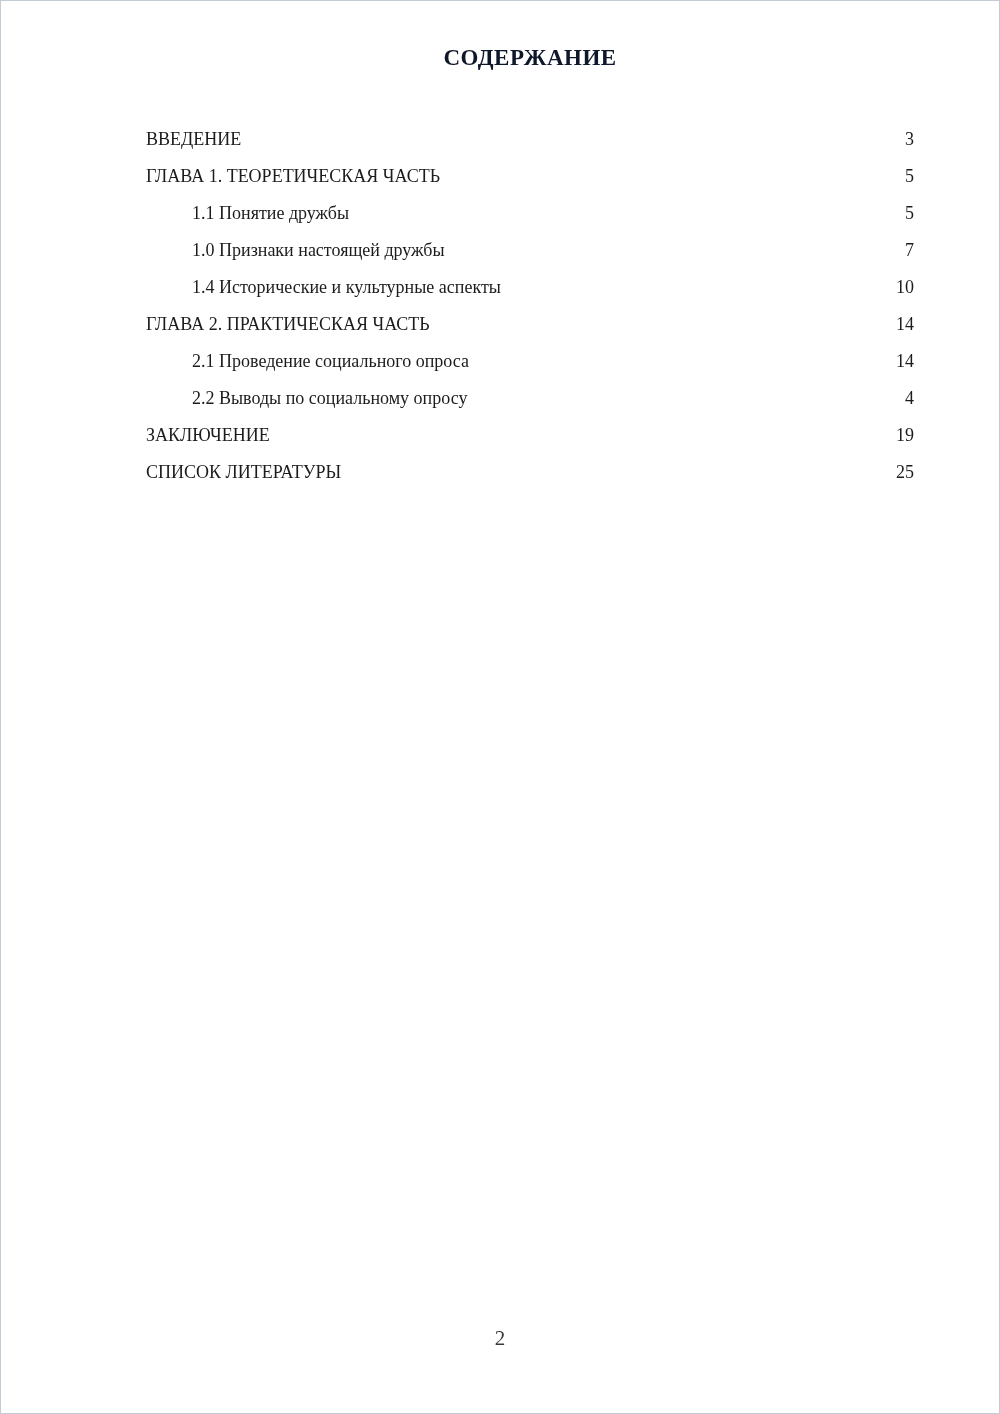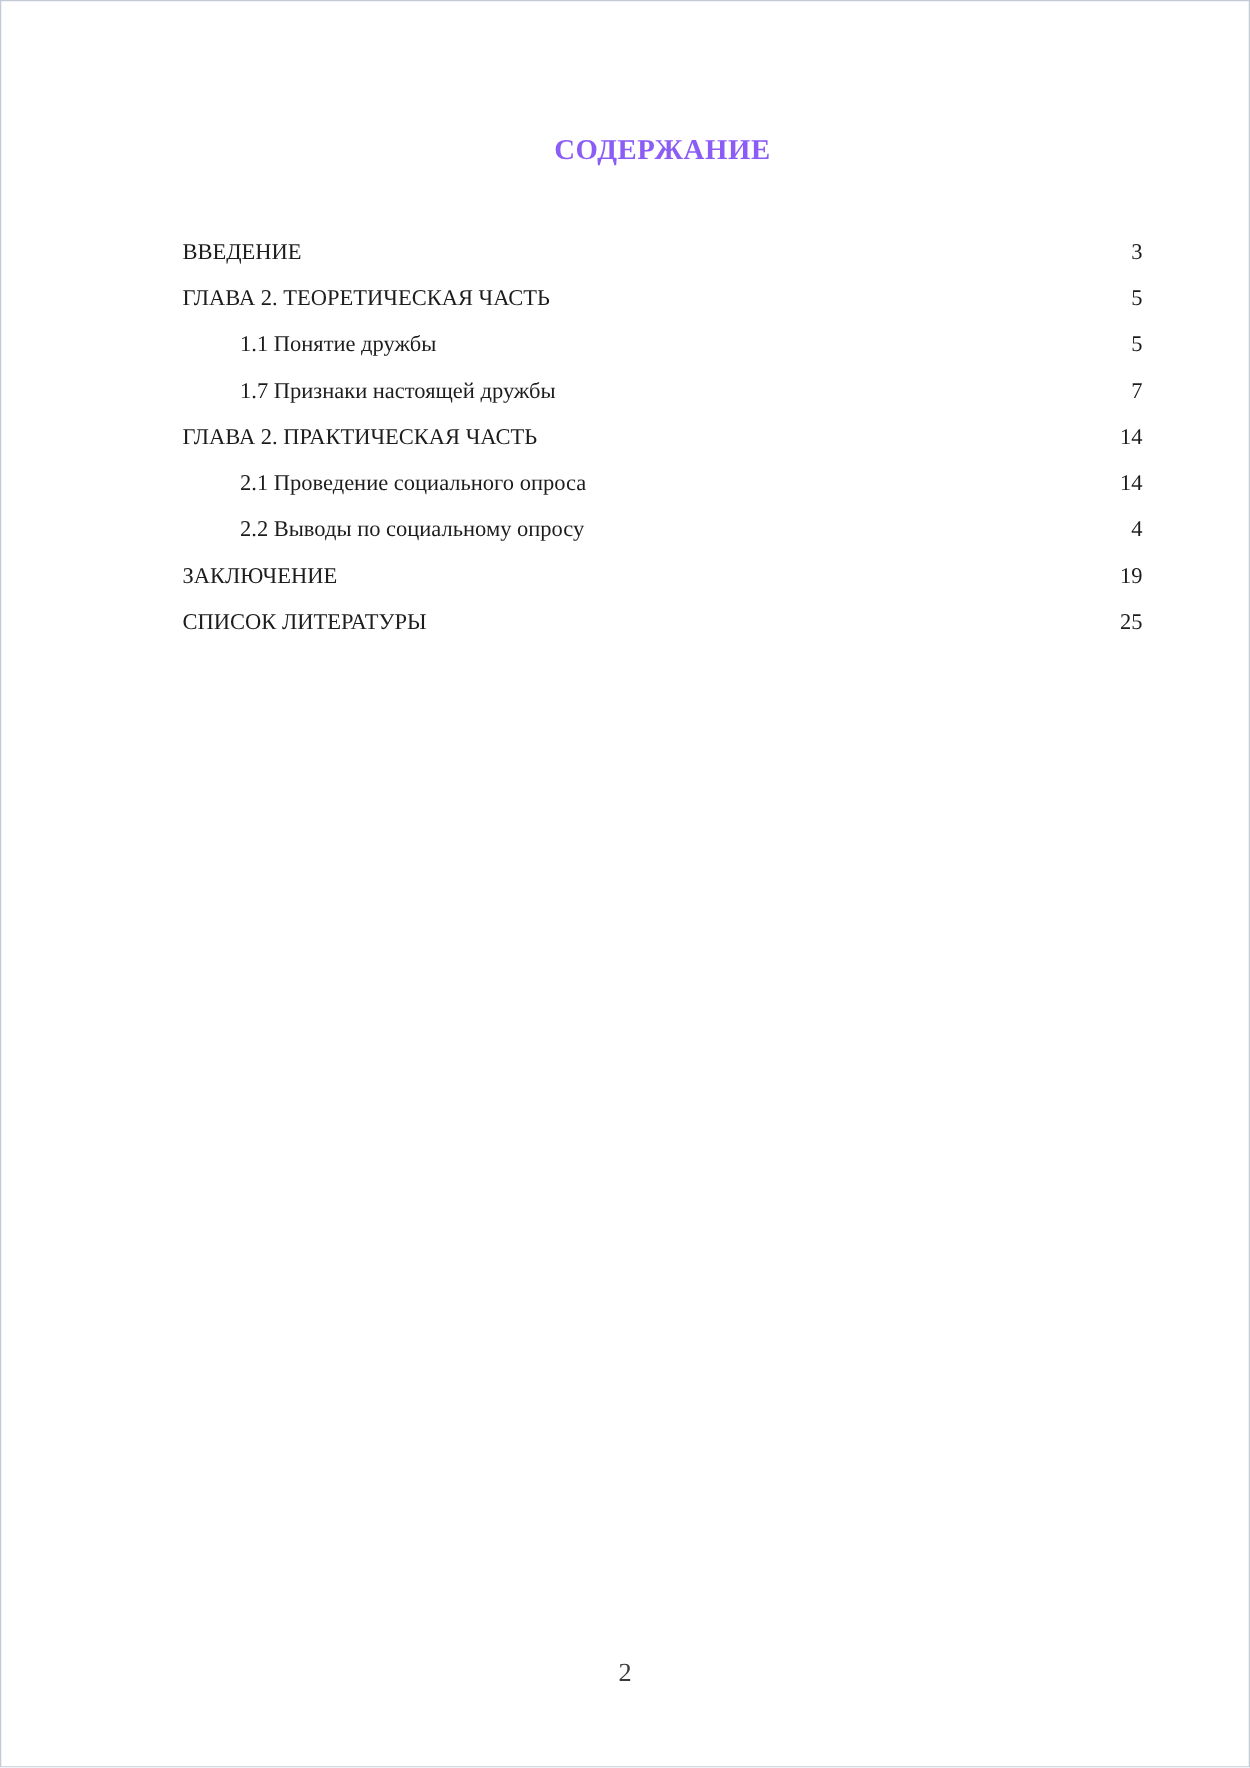--- a/index.html
+++ b/index.html
@@ -16,26 +16,26 @@
     border: 1px solid #c3ccd6;
     overflow: hidden;
   }
   .content {
     position: absolute;
     top: 0;
     left: 145px;
     right: 85px;
   }
   .doc-title {
-    margin-top: 106px;
+    margin-top: 44px;
     text-align: center;
     font-weight: bold;
     font-size: 23px;
     letter-spacing: 0.5px;
-    color: #8b5cf6;
+    color: #0f172a;
   }
   .toc {
     margin-top: 50px;
   }
   .toc-row {
     display: flex;
     justify-content: space-between;
     align-items: baseline;
     font-size: 18px;
     line-height: 37px;
@@ -73,35 +73,39 @@
     <div class="doc-title">СОДЕРЖАНИЕ</div>
 
     <div class="toc">
 
       <div class="toc-row">
         <span class="toc-label">ВВЕДЕНИЕ</span>
         <span class="toc-page">3</span>
       </div>
 
       <div class="toc-row">
-        <span class="toc-label">ГЛАВА 2. ТЕОРЕТИЧЕСКАЯ ЧАСТЬ</span>
+        <span class="toc-label">ГЛАВА 1. ТЕОРЕТИЧЕСКАЯ ЧАСТЬ</span>
         <span class="toc-page">5</span>
       </div>
 
       <div class="toc-row indent">
         <span class="toc-label">1.1 Понятие дружбы</span>
         <span class="toc-page">5</span>
       </div>
 
       <div class="toc-row indent">
-        <span class="toc-label">1.7 Признаки настоящей дружбы</span>
+        <span class="toc-label">1.0 Признаки настоящей дружбы</span>
         <span class="toc-page">7</span>
       </div>
 
 
+      <div class="toc-row indent">
+        <span class="toc-label">1.4 Исторические и культурные аспекты</span>
+        <span class="toc-page">10</span>
+      </div>
 
       <div class="toc-row">
         <span class="toc-label">ГЛАВА 2. ПРАКТИЧЕСКАЯ ЧАСТЬ</span>
         <span class="toc-page">14</span>
       </div>
 
       <div class="toc-row indent">
         <span class="toc-label">2.1 Проведение социального опроса</span>
         <span class="toc-page">14</span>
       </div>

